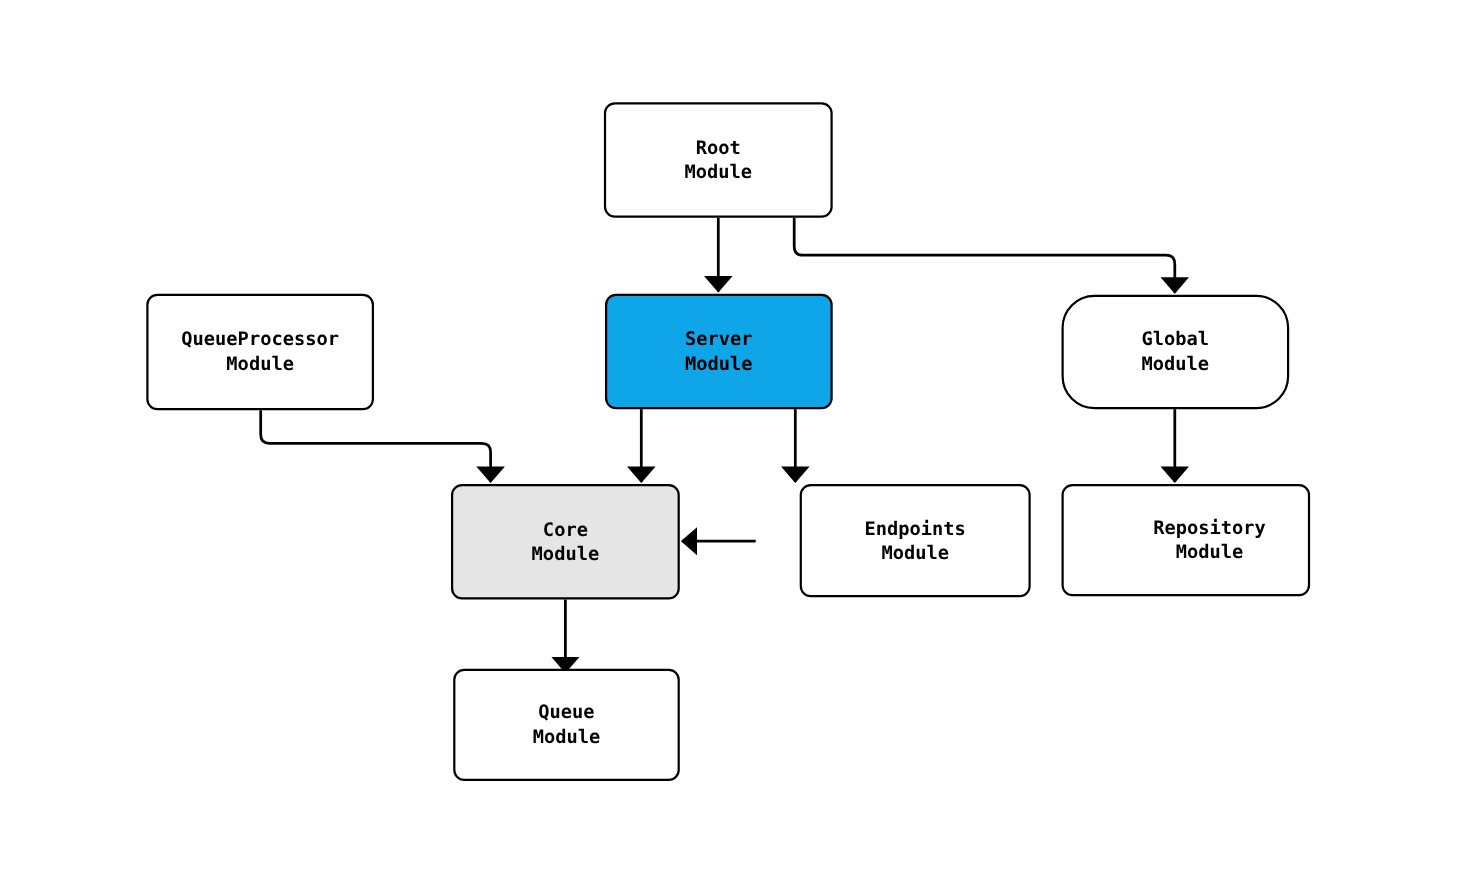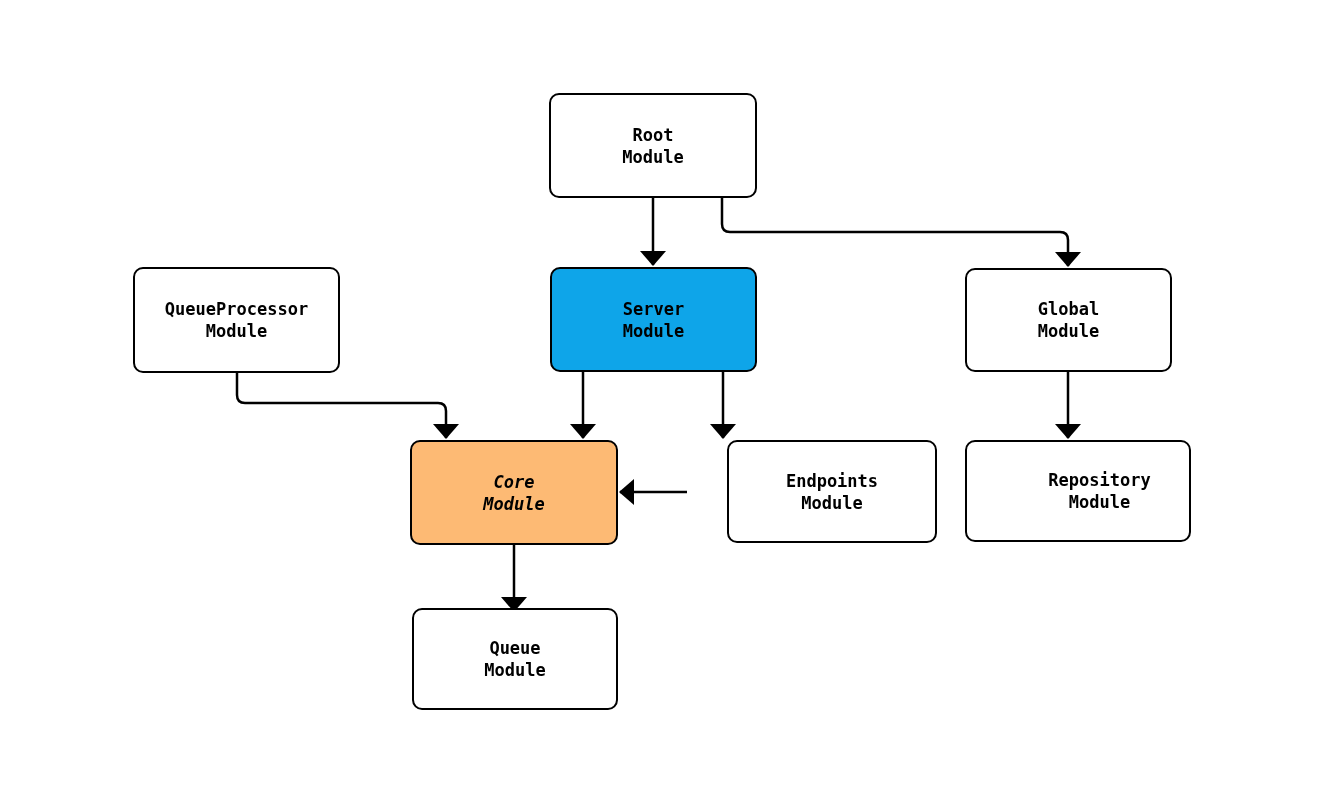--- a/index.html
+++ b/index.html
@@ -67,25 +67,25 @@
 Module</div>
     </div>
     <div class="node" style="left: 133px; top: 267px; width: 207px; height: 106px; background: rgb(255, 255, 255); border-color: rgb(0, 0, 0);">
       <div class="node-label">QueueProcessor
 Module</div>
     </div>
     <div class="node" style="left: 550px; top: 267px; width: 207px; height: 105px; background: #0ea5e9; border-color: rgb(0, 0, 0);">
       <div class="node-label">Server
 Module</div>
     </div>
-    <div class="node" style="left: 965px; top: 268px; width: 207px; height: 104px; background: rgb(255, 255, 255); border-color: rgb(0, 0, 0);">
+    <div class="node" style="left: 965px; top: 268px; width: 207px; height: 104px; background: rgb(255, 255, 255); border-color: rgb(0, 0, 0); border-radius: 30px;">
       <div class="node-label">Global
 Module</div>
     </div>
-    <div class="node" style="left: 410px; top: 440px; width: 208px; height: 105px; background: #fdba74; border-color: rgb(0, 0, 0); font-style: italic;">
+    <div class="node" style="left: 410px; top: 440px; width: 208px; height: 105px; background: #e5e5e5; border-color: rgb(0, 0, 0);">
       <div class="node-label">Core
 Module</div>
     </div>
     <div class="node" style="left: 687px; top: 440px; width: 210px; height: 103px; background: rgb(255, 255, 255); border-color: rgb(0, 0, 0); margin-left: 40px;">
       <div class="node-label">Endpoints
 Module</div>
     </div>
     <div class="node" style="left: 965px; top: 440px; width: 226px; height: 102px; background: rgb(255, 255, 255); border-color: rgb(0, 0, 0); padding-left: 43px;">
       <div class="node-label">Repository
 Module</div>

